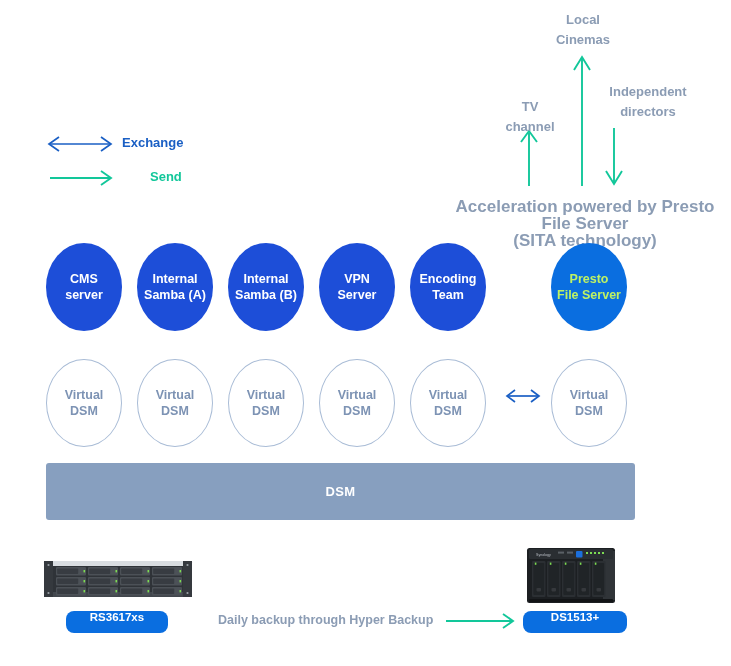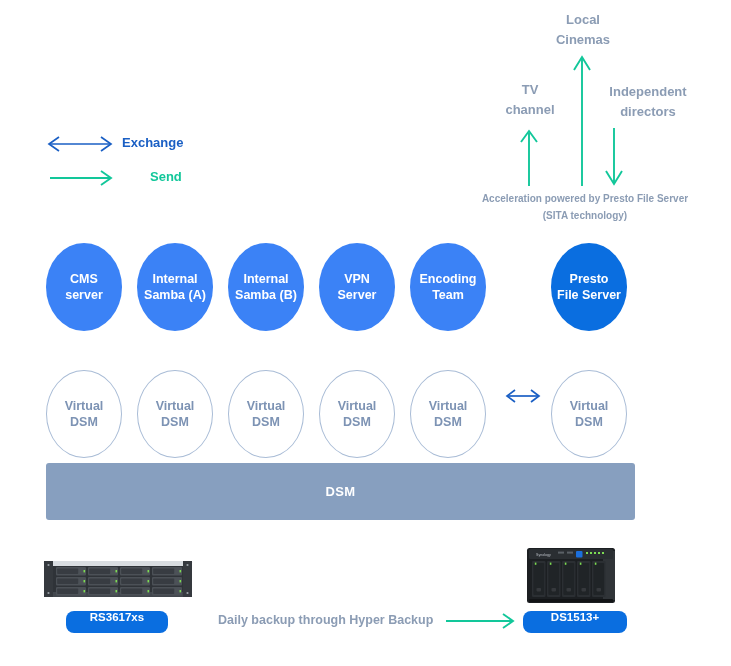--- a/index.html
+++ b/index.html
@@ -28,31 +28,31 @@
     position: absolute;
     color: #8b9cb4;
     font-weight: bold;
     font-size: 13px;
     line-height: 20px;
     text-align: center;
     white-space: pre-line;
   }
 
   #label-local-cinemas { left: 533px; top: 10px; width: 100px; }
-  #label-tv-channel    { left: 489px; top: 80px; width: 82px;  }
+  #label-tv-channel    { left: 489px; top: 97px; width: 82px;  }
   #label-independent-directors { left: 588px; top: 82px; width: 120px; text-align: center; }
 
   #label-acceleration {
     position: absolute;
     left: 449px;
-    top: 190px;
+    top: 198px;
     width: 272px;
     color: #8b9cb4;
     font-weight: bold;
-    font-size: 10px;
+    font-size: 17px;
     line-height: 17px;
     text-align: center;
   }
 
   
   .legend-row {
     position: absolute;
     display: flex;
     align-items: center;
     text-align: center;
@@ -69,45 +69,45 @@
   .legend-text.exchange { color: #1a5fc4; }
   .legend-text.send     { color: #12c79a; }
 
   
   .node-row {
     position: absolute;
     display: flex;
     align-items: center;
   }
   #row-services { left: 46px; top: 243px; }
-  #row-vdsm     { left: 46px; top: 370px; justify-content: flex-end; }
+  #row-vdsm     { left: 46px; top: 359px; justify-content: flex-end; }
 
   .circle {
     width: 76px;
     height: 88px;
     border-radius: 50%;
     display: flex;
     align-items: center;
     justify-content: center;
     text-align: center;
     font-weight: bold;
     font-size: 12.5px;
     line-height: 16px;
     box-sizing: border-box;
     white-space: pre-line;
     margin-right: 15px;
     flex: none;
   }
   .circle.filled {
-    background: #3b82f6;
+    background: #1d4ed8;
     color: #ffffff;
   }
   .circle.accent {
     background: #0a6ee0;
-    color: #ffffff;
+    color: #bef264;
   }
   .circle.outline {
     background: #ffffff;
     border: 1.4px solid #a9bcd6;
     color: #7d93b4;
   }
   .spacer-gap { width: 50px; flex: none; }
   .spacer-gap.with-arrow {
     display: flex;
     align-items: center;

